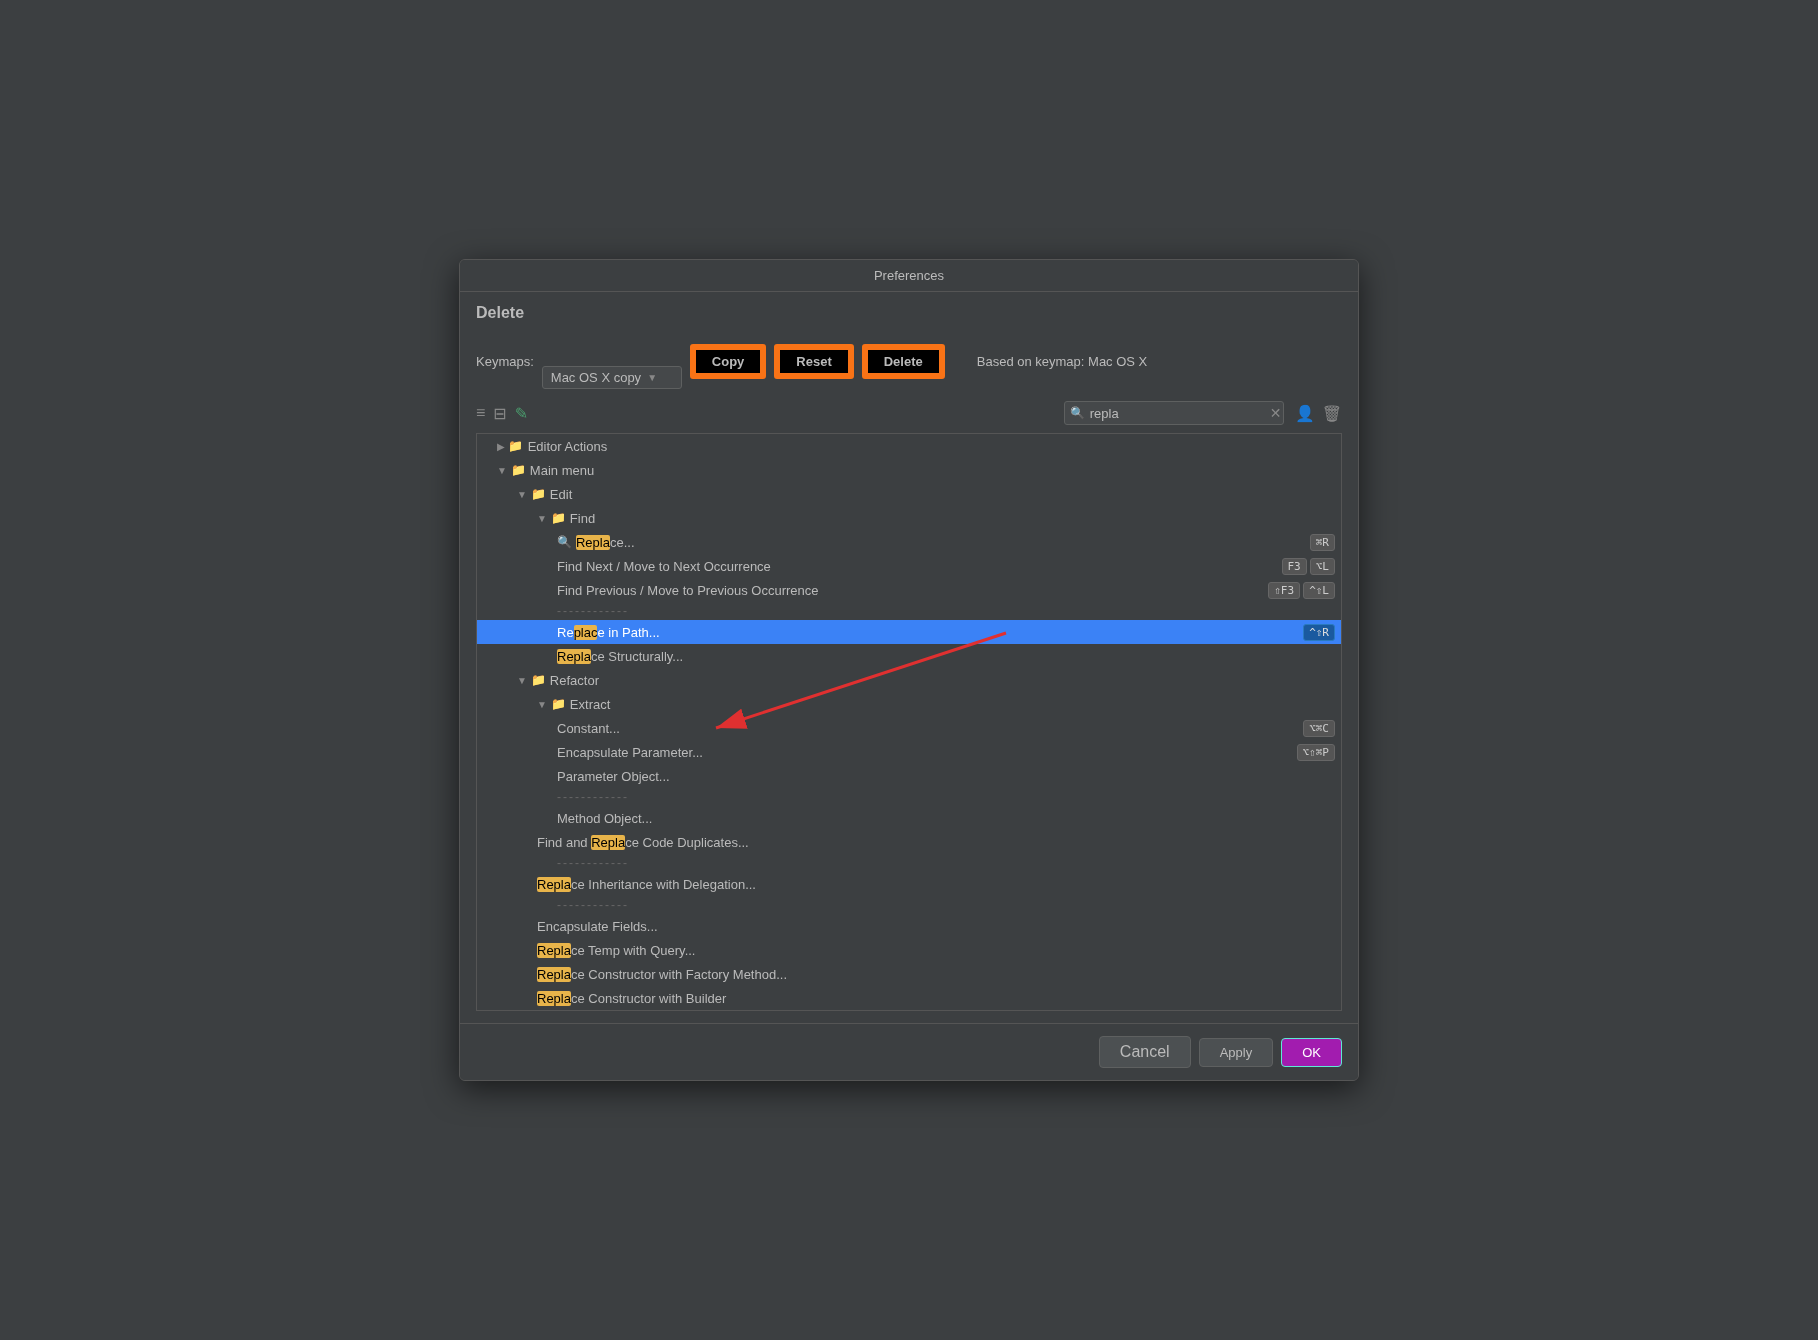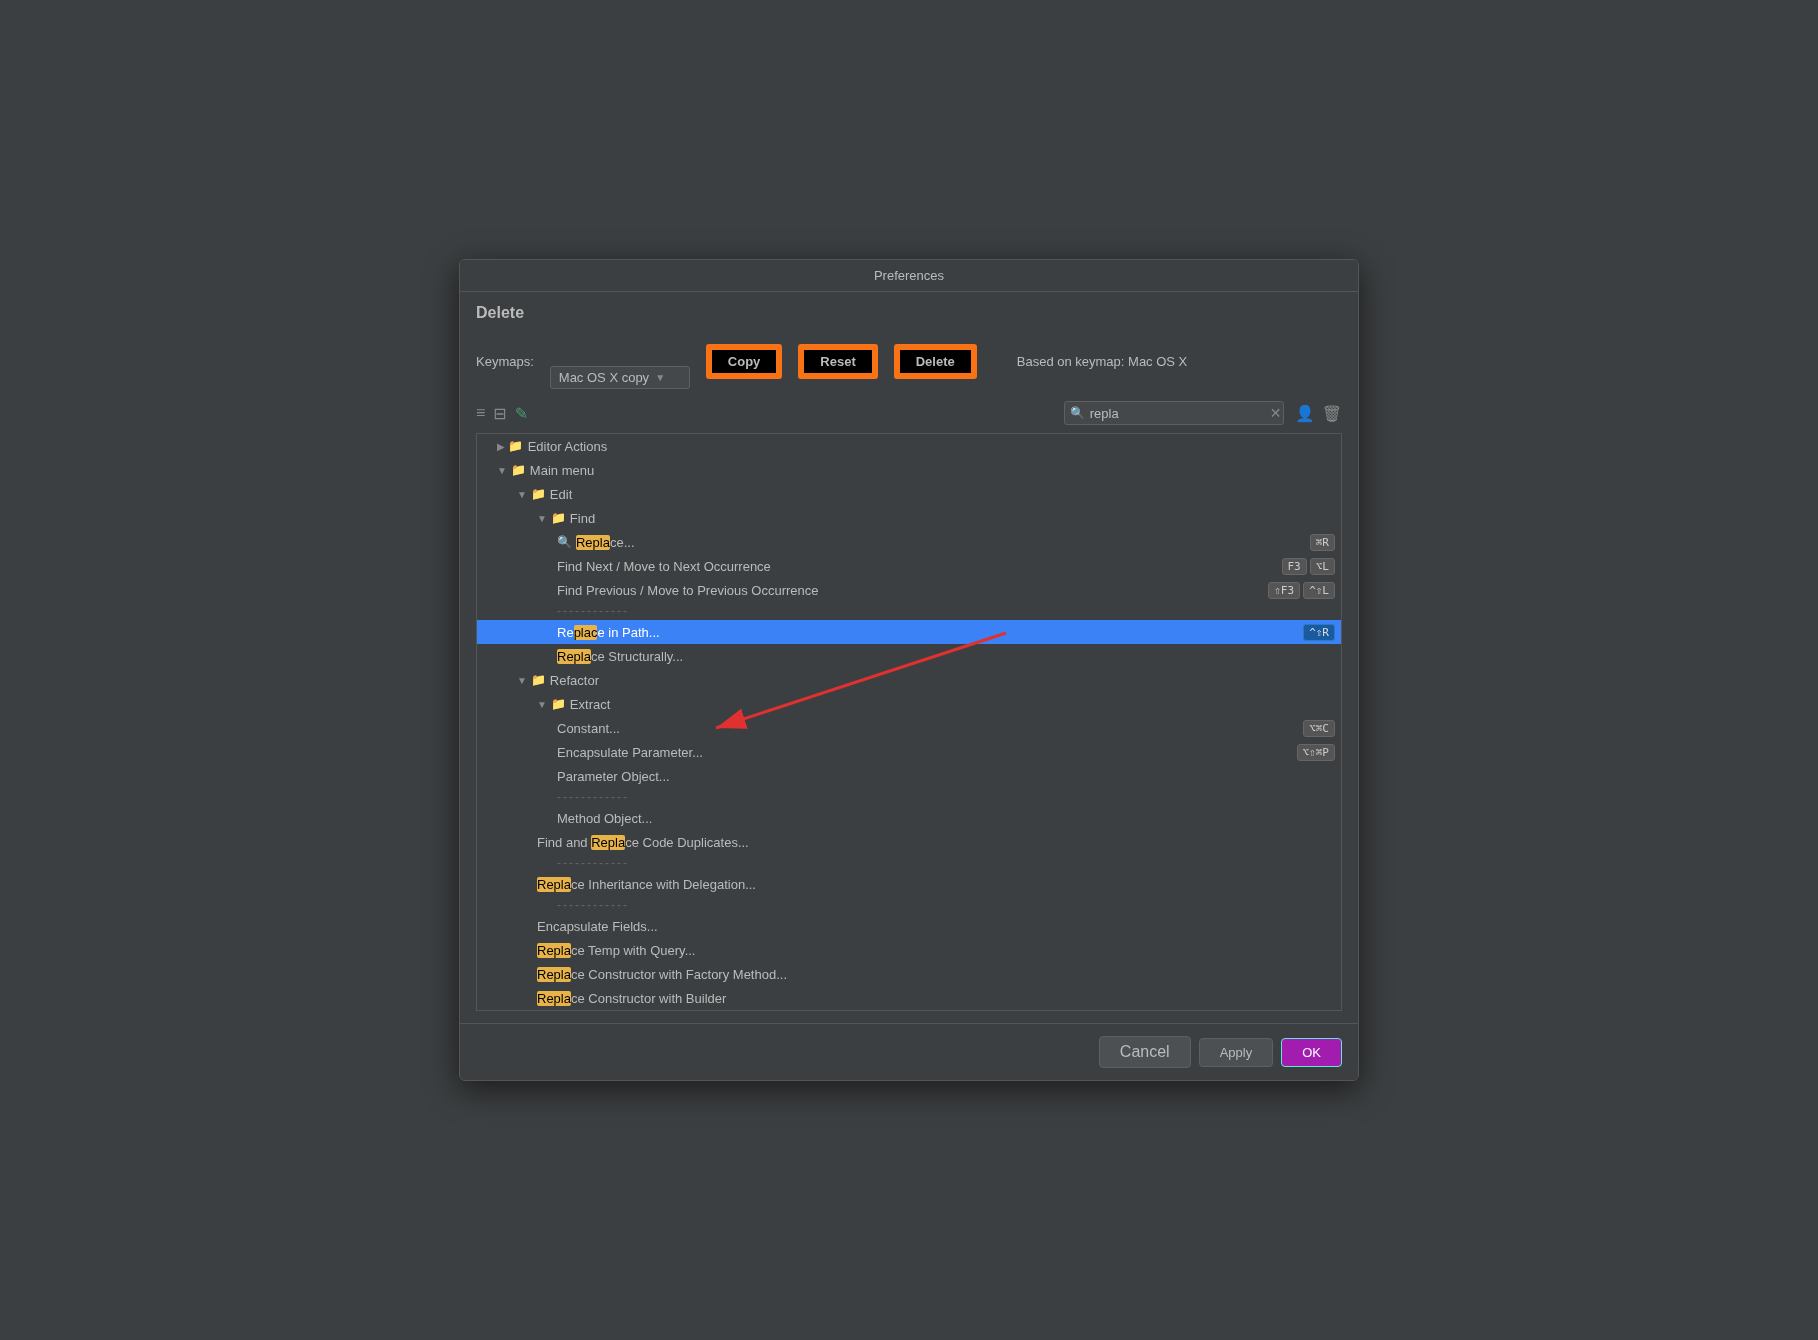--- a/index.html
+++ b/index.html
@@ -40,21 +40,21 @@
     }
     .section-title {
       font-size: 16px;
       font-weight: bold;
       color: #bbbbbb;
       margin-bottom: 12px;
     }
     .keymap-toolbar {
       display: flex;
       align-items: center;
-      gap: 16px;
+      gap: 8px;
       margin-bottom: 12px;
     }
     .keymap-label {
       color: #bbbbbb;
       font-size: 13px;
     }
     .keymap-dropdown {
       display: flex;
       align-items: center;
       background: #45484a;

